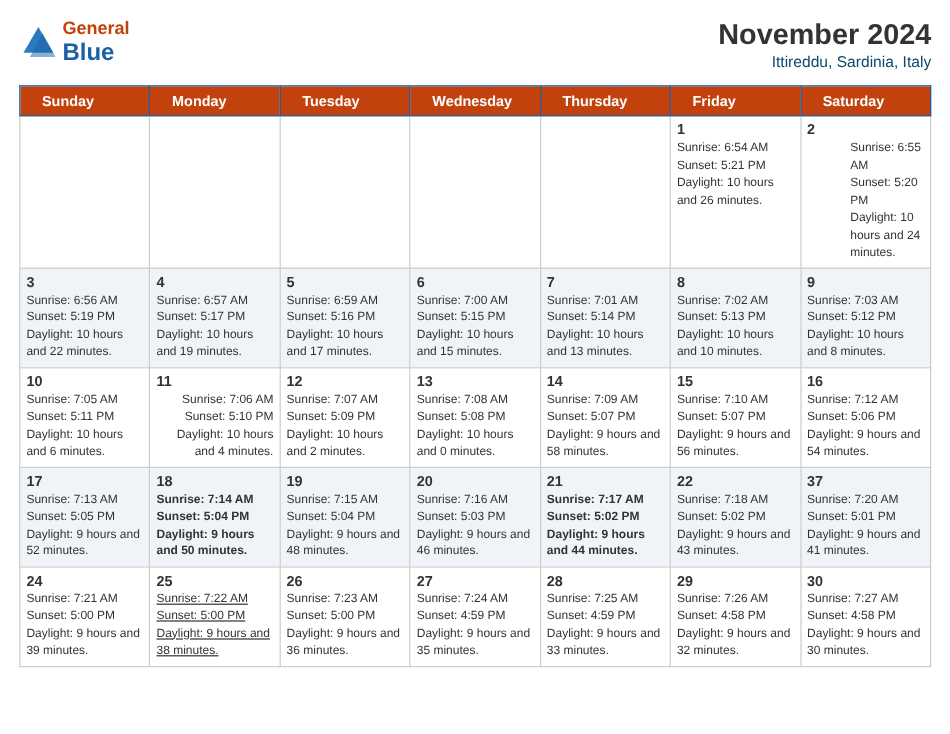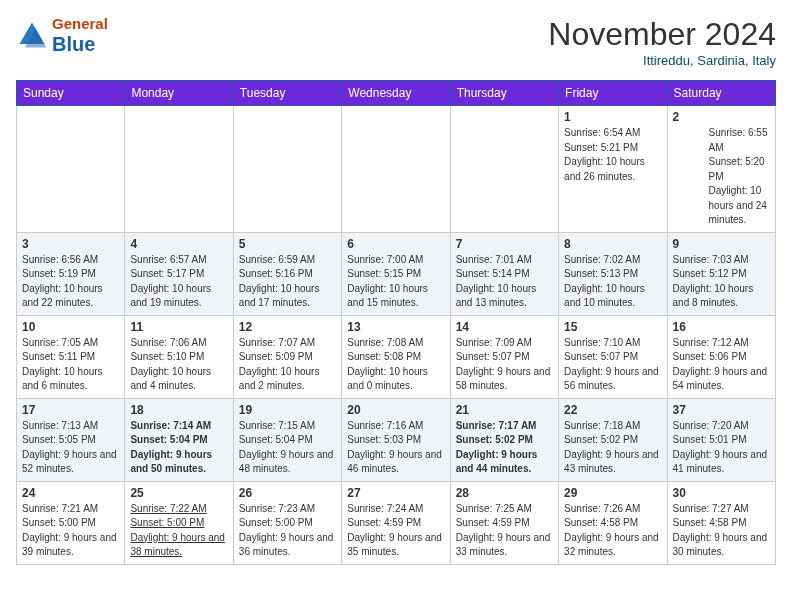--- a/index.html
+++ b/index.html
@@ -37,38 +37,38 @@
       color: #1a5fa8;
     }
     .logo-icon {
       width: 32px;
       height: 32px;
     }
     .title-block {
       text-align: right;
     }
     .month-title {
-      font-size: 32px;
+      font-size: 24px;
       color: #333;
-      font-weight: normal;
+      font-weight: bold;
     }
     .location {
       font-size: 13px;
       color: #0c4a6e;
     }
     .calendar {
       width: 100%;
       border-collapse: collapse;
     }
     .calendar th {
-      background: #6d28d9;
+      background: #c2410c;
       color: #fff;
       font-size: 12px;
-      font-weight: normal;
-      padding: 5px 6px;
+      font-weight: bold;
+      padding: 5px 18px;
       text-align: left;
       border: 1px solid #1a5fa8;
     }
     .calendar td {
       border: 1px solid #ccc;
       vertical-align: top;
       padding: 4px 5px;
       width: 108px;
       min-height: 75px;
       font-size: 10.5px;
@@ -197,21 +197,21 @@
       </tr>
       <tr class="row-odd">
         <td>
           <span class="day-num">10</span>
           <div class="day-info" style="white-space: pre-line;">Sunrise: 7:05 AM
 Sunset: 5:11 PM
 Daylight: 10 hours and 6 minutes.</div>
         </td>
         <td>
           <span class="day-num">11</span>
-          <div class="day-info" style="white-space: pre-line;">Sunrise: 7:06 AM
+          <div class="day-info" style="white-space: pre-line; text-align: right;">Sunrise: 7:06 AM
 Sunset: 5:10 PM
 Daylight: 10 hours and 4 minutes.</div>
         </td>
         <td>
           <span class="day-num">12</span>
           <div class="day-info" style="white-space: pre-line;">Sunrise: 7:07 AM
 Sunset: 5:09 PM
 Daylight: 10 hours and 2 minutes.</div>
         </td>
         <td>

